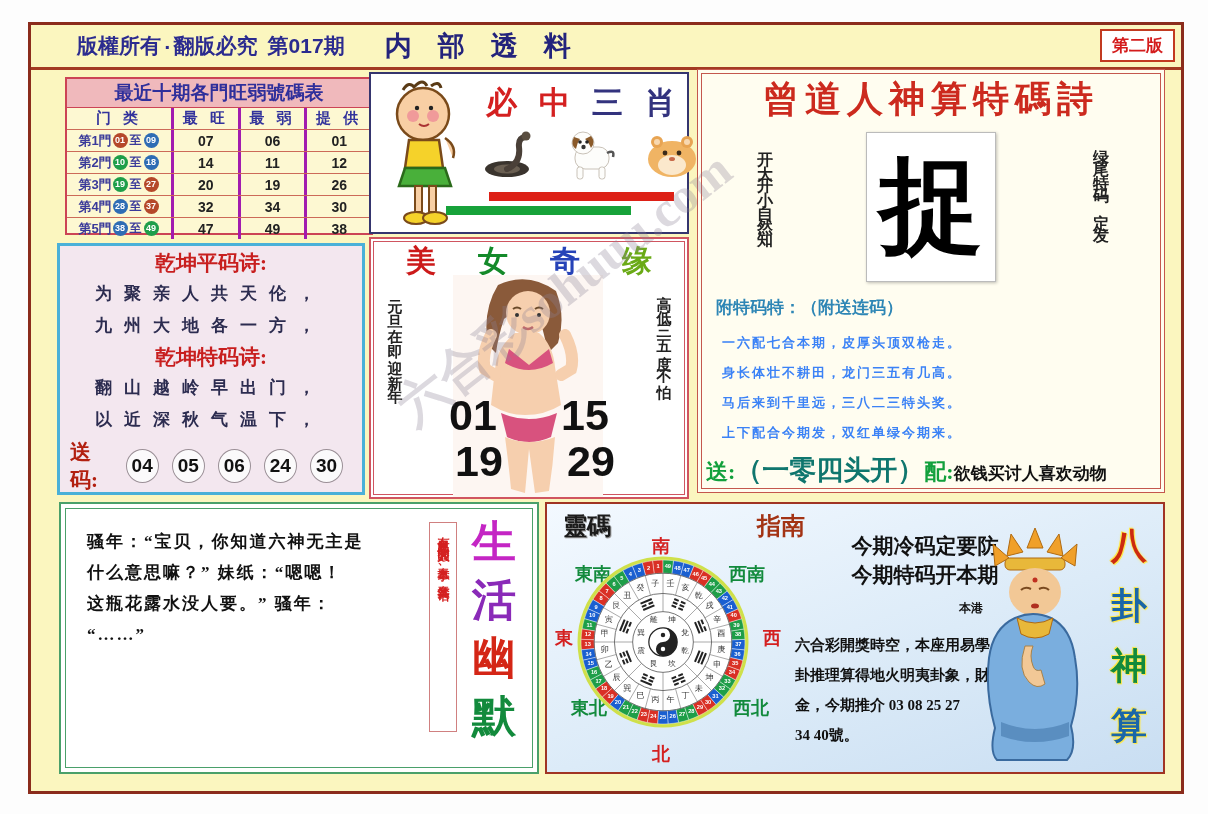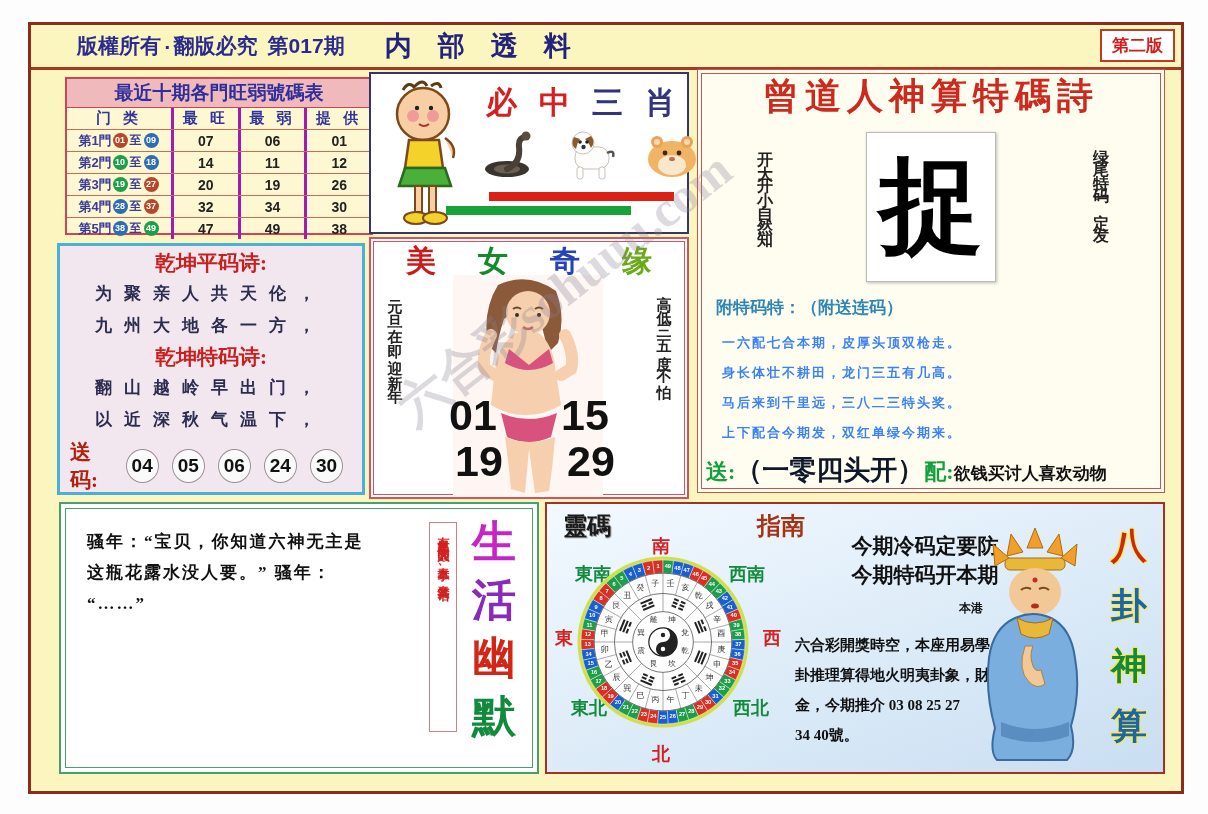--- a/index.html
+++ b/index.html
@@ -43,28 +43,28 @@
   .bar.green{left:75px;top:132px;width:185px;background:#17a23a;}
   
   .mvbox{left:338px;top:212px;width:320px;height:262px;border:2px solid #d05560;background:#fff;box-shadow:inset 0 0 0 2px #fff,inset 0 0 0 3px #d05560;}
   .mv-title{display:flex;justify-content:space-around;padding:2px 14px 0 14px;font-size:30px;font-weight:bold;font-family:"Liberation Serif",serif;}
   .vtext{position:absolute;writing-mode:vertical-rl;text-orientation:upright;font-size:15px;font-weight:bold;color:#222;letter-spacing:15px;font-family:"Liberation Serif",serif;}
   .mv-left{left:14px;top:48px;} .mv-right{right:14px;top:44px;}
   .mv-nums{position:absolute;left:0;top:0;width:100%;height:100%;}
   .mv-num{position:absolute;font-size:43px;font-weight:bold;color:#111;font-family:"Liberation Sans",sans-serif;}
   
   .ssbox{left:666px;top:44px;width:468px;height:424px;border:1px solid #c4574d;background:#fffdf0;box-shadow:inset 0 0 0 3px #fffdf0,inset 0 0 0 4px #c4574d;padding:6px 14px;}
-  .ss-title{text-align:center;color:#cc2a1e;font-size:36px;font-weight:bold;letter-spacing:6px;font-family:Liberation Mono, monospace;line-height:46px;}
+  .ss-title{text-align:center;color:#cc2a1e;font-size:36px;font-weight:bold;letter-spacing:6px;font-family:Liberation Serif, serif;line-height:46px;}
   .ss-vert{position:absolute;writing-mode:vertical-rl;text-orientation:upright;font-size:16px;color:#222;letter-spacing:13px;font-family:"Liberation Serif",serif;font-weight:bold;}
   .ss-big{position:absolute;left:168px;top:62px;width:128px;height:148px;background:#fff;border:1px solid #bbb;box-shadow:1px 1px 3px rgba(0,0,0,.25);display:flex;align-items:center;justify-content:center;font-size:104px;font-weight:bold;color:#000;font-family:"Liberation Serif",serif;}
   .ss-sub{position:absolute;left:18px;top:226px;color:#2e86b5;font-size:17px;font-weight:bold;font-family:"Liberation Serif",serif;}
   .ss-poem{position:absolute;left:24px;top:258px;color:#3b82f6;font-size:13px;font-weight:bold;line-height:30px;letter-spacing:2px;font-family:"Liberation Serif",serif;white-space:nowrap;}
   .ss-bottom{position:absolute;left:8px;top:382px;display:flex;align-items:baseline;white-space:nowrap;}
   .grn{color:#12a03c;font-size:22px;font-weight:bold;font-family:"Liberation Serif",serif;}
-  .ss-song-val{font-size:27px;font-weight:bold;color:#0f172a;font-family:"Liberation Serif",serif;}
+  .ss-song-val{font-size:27px;font-weight:bold;color:#0f766e;font-family:"Liberation Serif",serif;}
   .ss-pei-val{font-size:17px;font-weight:bold;color:#111;font-family:"Liberation Serif",serif;}
   
   .hmbox{left:28px;top:477px;width:480px;height:272px;background:#fff;border:2px solid #4aa06a;box-shadow:inset 0 0 0 4px #fff,inset 0 0 0 5px #4aa06a;}
   .hm-joke{position:absolute;left:26px;top:22px;width:300px;font-size:17px;font-weight:bold;color:#111;line-height:31px;letter-spacing:2px;font-family:"Liberation Serif",serif;}
   .hm-strip{position:absolute;right:80px;top:18px;width:26px;height:208px;border:1px solid #d08080;background:#fff;display:flex;align-items:flex-start;justify-content:center;}
   .hm-strip span{writing-mode:vertical-rl;text-orientation:upright;color:#d42020;font-size:12px;font-weight:bold;letter-spacing:2px;padding-top:4px;}
   .hm-title{position:absolute;right:14px;top:10px;width:58px;text-align:center;}
   .hm-title span{display:block;font-size:44px;font-weight:bold;line-height:58px;font-family:"Liberation Serif",serif;}
   
   .lmbox{left:514px;top:477px;width:620px;height:272px;border:2px solid #a03424;background:linear-gradient(160deg,#f3f9ff 0%,#dcebf8 55%,#c9def2 100%);}
@@ -283,20 +283,21 @@
         <span class="grn">送:</span>
         <span class="ss-song-val">（一零四头开）</span>
         <span class="grn">配:</span>
         <span class="ss-pei-val">欲钱买讨人喜欢动物</span>
       </div>
     </div>
 
     <div class="box hmbox">
       <div class="hm-joke">
         <div>骚年：“宝贝，你知道六神无主是</div>
+        <div>什么意思嘛？”  妹纸：“嗯嗯！</div>
         <div>这瓶花露水没人要。”  骚年：</div>
         <div>“……”</div>
       </div>
       <div class="hm-strip">
           <span>有意思民间的蠢人、蠢事、蠢笑话</span>
         </div>
       <div class="hm-title">
           <span style="color: rgb(196, 37, 196);">生</span>
           <span style="color: rgb(138, 42, 184);">活</span>
           <span style="color: rgb(212, 38, 22);">幽</span>

